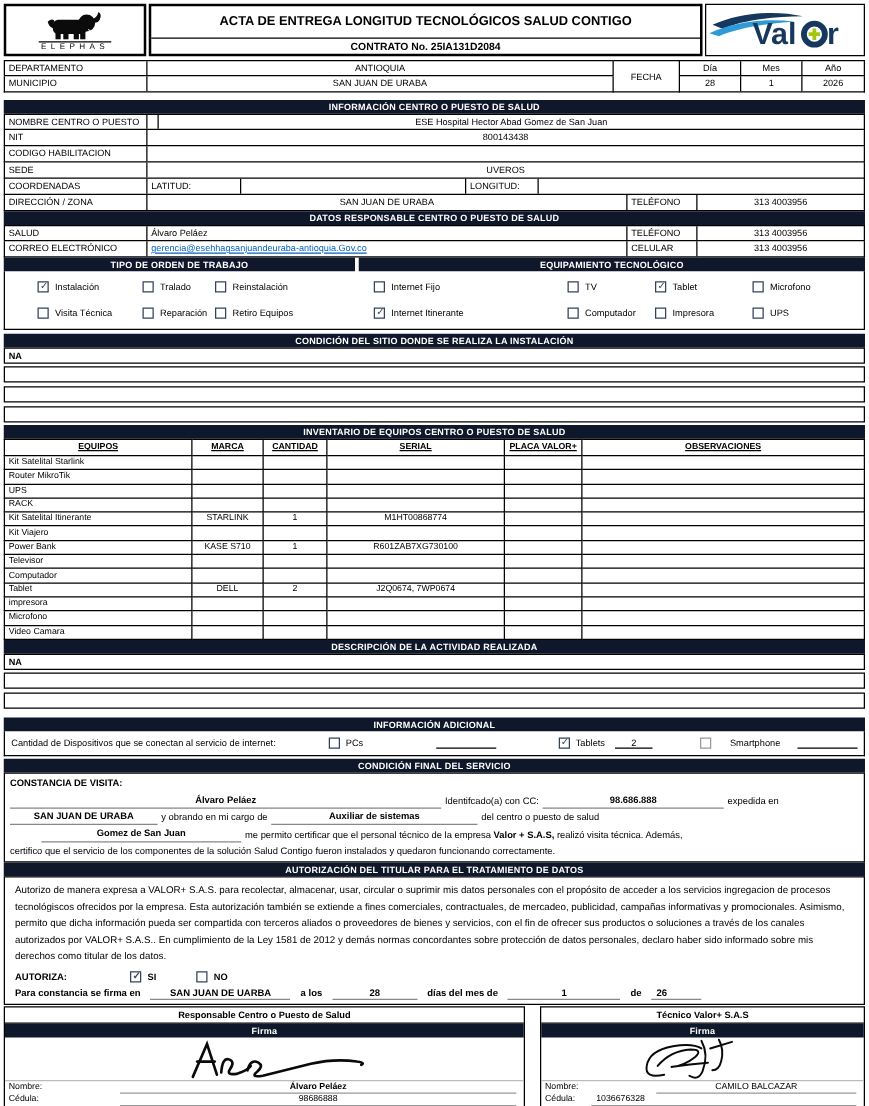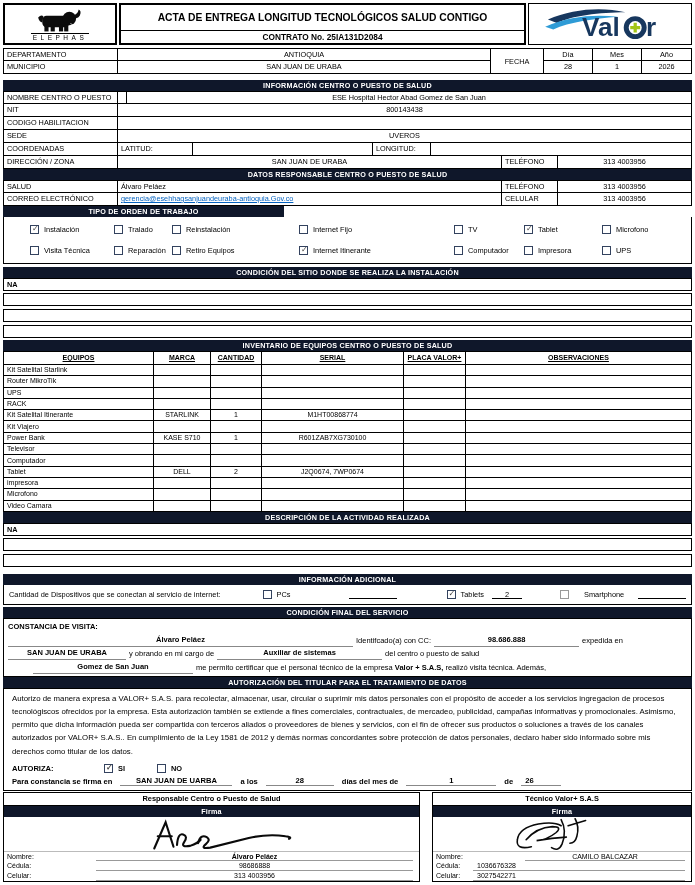--- a/index.html
+++ b/index.html
@@ -6,21 +6,21 @@
   body { width:695px; height:885px; background:#fff; font-family:"Liberation Sans",sans-serif; color:#000; overflow:hidden; }
   .doc { width:689px; margin:3px auto 0 auto; }
   .sec { background:#0f172a; color:#fff; font-weight:bold; text-align:center; font-size:7.2px; height:11px; line-height:11px; letter-spacing:.2px; }
   
   .hdr { display:flex; align-items:stretch; height:42px; margin-bottom:3px; gap:2px; }
   .logoL { width:114px; border:2px solid #000; display:flex; flex-direction:column; align-items:center; justify-content:center; }
   .elephasTxt { font-size:6.5px; letter-spacing:3.5px; line-height:7px; border-top:1px solid #000; padding:0 2px; }
   .titleBox { flex:1; border:2px solid #000; display:flex; flex-direction:column; }
   .titleMain { flex:1; display:flex; align-items:center; justify-content:center; font-weight:bold; font-size:10.3px; }
   .titleContract { height:13px; line-height:12px; border-top:1.5px solid #000; text-align:center; font-weight:bold; font-size:8.3px; }
-  .logoR { width:164px; border:1.5px solid #000; display:flex; align-items:center; justify-content:center; }
+  .logoR { width:128px; border:1.5px solid #000; display:flex; align-items:center; justify-content:center; }
   
   .grid { display:flex; border:1px solid #000; border-top:none; height:13px; font-size:7.3px; line-height:12px; }
   .grid.first { border-top:1px solid #000; }
   .cell { border-right:1px solid #000; padding:0 3px; overflow:hidden; white-space:nowrap; }
   .cell:last-child { border-right:none;text-align:center; }
   .lab { width:114px; }
   .val { flex:1; }
   .ctr { text-align:center; }
   .b { font-weight:bold; }
   .link { color:#0563C1; text-decoration:underline; } .wD { width:49px; }
@@ -174,20 +174,21 @@
   </div>
   <div class="grid">
     <div class="cell lab">CORREO ELECTRÓNICO</div>
     <div class="cell val"><span class="link">gerencia@esehhagsanjuandeuraba-antioquia.Gov.co</span></div>
     <div class="cell" style="width:56px;">CELULAR</div>
     <div class="cell ctr" style="width:133px;">313 4003956</div>
   </div>
 
   <div style="display:flex; gap:3px;">
     <div class="sec" style="flex:0 0 281px;">TIPO DE ORDEN DE TRABAJO</div>
+    <div class="sec" style="flex:1;">EQUIPAMIENTO TECNOLÓGICO</div>
   </div>
   <div class="cbGridWrap">
     <div class="cbGrid">
       <div class="cbi">
           <span class="cb on"></span>
           <span>Instalación</span>
         </div>
       <div class="cbi">
           <span class="cb"></span>
           <span>Tralado</span>
@@ -430,20 +431,23 @@
     <div class="cfLine">
       <span class="fillv" style="flex:0 0 118px;">SAN JUAN DE URABA</span>
       <span class="sp">y obrando en mi cargo de</span>
       <span class="fillv" style="flex:0 0 165px;">Auxiliar  de  sistemas</span>
       <span class="sp">del centro o puesto de salud</span>
     </div>
     <div class="cfLine">
       <span class="fillv" style="flex:0 0 160px; margin-left:25px;">Gomez de San Juan</span>
       <span class="sp"><span>me permito certificar que el personal técnico de la empresa </span><span class="b">Valor + S.A.S,</span><span> realizó visita técnica. Además,</span></span>
     </div>
+    <div class="cfLine">
+        <span>certifico que el servicio de los componentes de la solución Salud Contigo fueron instalados y quedaron funcionando correctamente.</span>
+      </div>
   </div>
 
   <div class="sec">AUTORIZACIÓN DEL TITULAR PARA EL TRATAMIENTO DE DATOS</div>
   <div class="autBox">
     <p>Autorizo de manera expresa a VALOR+ S.A.S. para recolectar, almacenar, usar, circular o suprimir mis datos personales con el propósito de acceder a los servicios ingregacion de procesos  tecnológiscos ofrecidos por la empresa. Esta autorización también se extiende a fines comerciales, contractuales, de mercadeo, publicidad, campañas informativas y promocionales. Asimismo, permito que dicha información pueda ser compartida con terceros aliados o proveedores de bienes y servicios, con el fin de ofrecer sus productos o soluciones a través de los canales autorizados por VALOR+ S.A.S.. En cumplimiento de la Ley 1581 de 2012 y demás normas concordantes sobre protección de datos personales, declaro haber sido informado sobre mis derechos como titular de los datos.</p>
     <div class="autRow" style="margin-top:4px;">
       <span style="width:60px;">AUTORIZA:</span>
       <span style="width:16px;"></span>
       <span class="cbi">
           <span class="cb on"></span>

